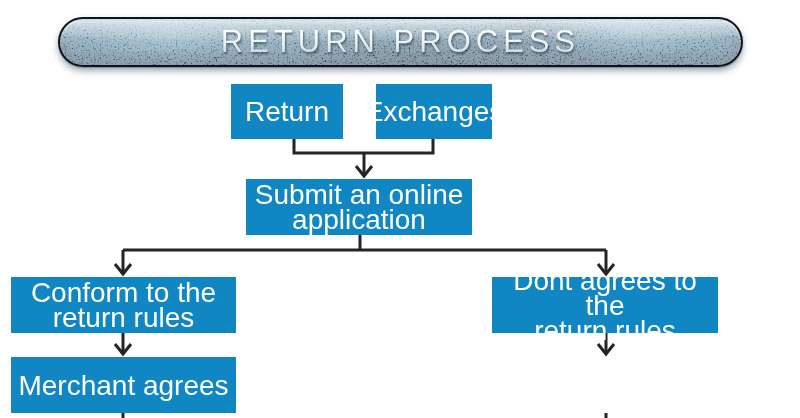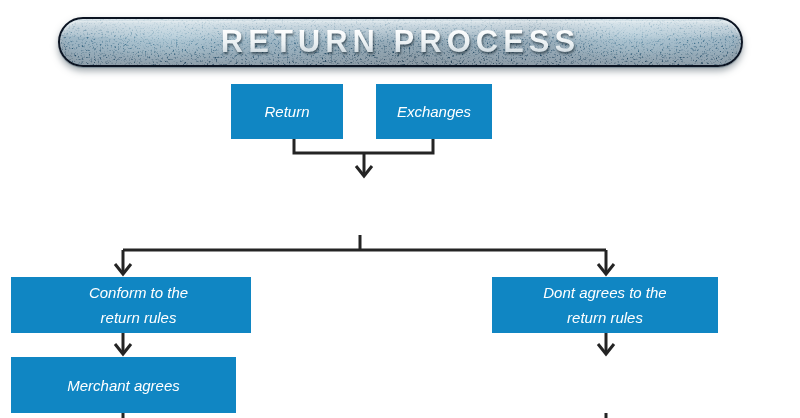--- a/index.html
+++ b/index.html
@@ -52,49 +52,48 @@
     height: 42%;
     border-radius: 23px 23px 50% 50%;
     background: linear-gradient(180deg, rgba(255,255,255,0.48), rgba(255,255,255,0.06));
   }
   .banner-title {
     position: absolute;
     left: 0; top: 0; right: 0; bottom: 0;
     display: flex;
     align-items: center;
     justify-content: center;
-    font-weight: bold;
+    font-weight: normal;
     font-size: 31px;
     letter-spacing: 5px;
     white-space: nowrap;
     background: linear-gradient(180deg, #ffffff 22%, #e9eff2 55%, #a9bac4 100%);
     -webkit-background-clip: text;
     background-clip: text;
     color: transparent;
     filter: drop-shadow(1px 2px 1px rgba(10, 25, 35, 0.55));
   }
 
   
   .node {
     position: absolute;
     background: #1086c3;
     color: #ffffff;
     display: flex;
     flex-direction: column;
     align-items: center;
     justify-content: center;
     text-align: center;
-    font-size: 15px;
+    font-size: 28px;
     line-height: 25px;
-    font-style: italic;
   }
   #node-return              { left: 231px; top: 84px;  width: 112px; height: 55px; }
   #node-exchanges           { left: 376px; top: 84px;  width: 116px; height: 55px; }
   #node-submit              { left: 246px; top: 179px; width: 226px; height: 56px; }
-  #node-conform             { left: 11px;  top: 277px; width: 225px; height: 56px; padding-left: 15px; }
+  #node-conform             { left: 11px;  top: 277px; width: 225px; height: 56px; }
   #node-dont-conform        { left: 492px; top: 277px; width: 226px; height: 56px; }
   #node-merchant-agrees     { left: 11px;  top: 357px; width: 225px; height: 56px; }
   #node-merchant-dont-agrees{ left: 492px; top: 357px; width: 226px; height: 56px; }
 
   
   .connectors {
     position: absolute;
     left: 0; top: 0;
     width: 800px;
     height: 418px;
@@ -148,20 +147,24 @@
   </svg>
 
   <div class="node" id="node-return">
     <div>Return</div>
   </div>
 
   <div class="node" id="node-exchanges">
     <div>Exchanges</div>
   </div>
 
+  <div class="node" id="node-submit">
+    <div>Submit an online</div>
+    <div>application</div>
+  </div>
 
   <div class="node" id="node-conform">
     <div>Conform to the</div>
     <div>return rules</div>
   </div>
 
   <div class="node" id="node-dont-conform">
     <div>Dont agrees to the</div>
     <div>return rules</div>
   </div>

